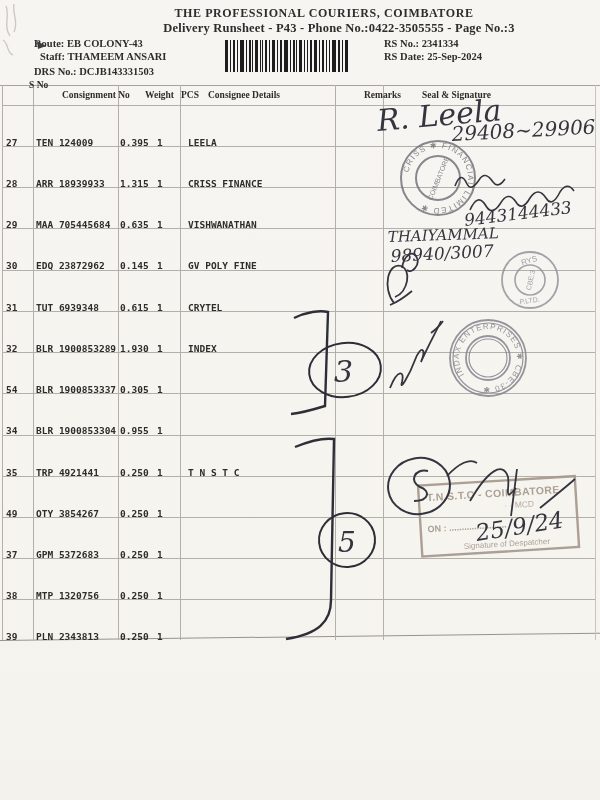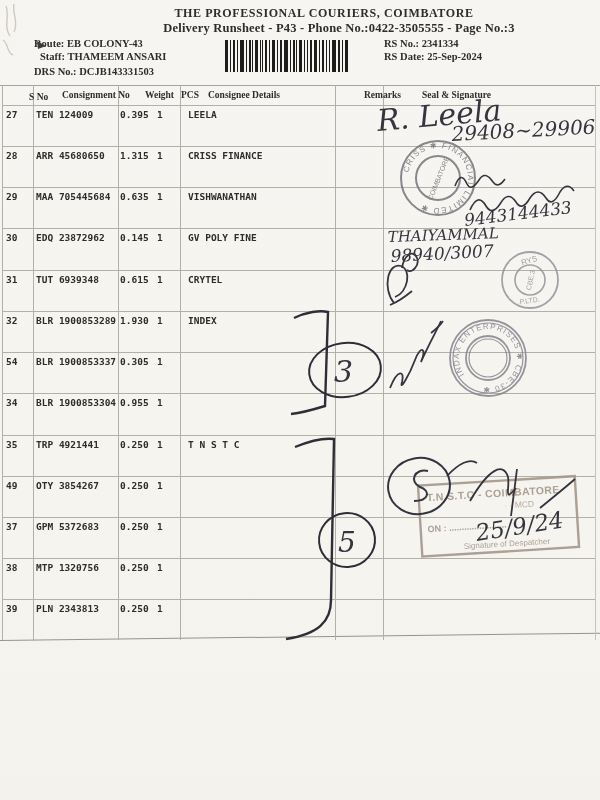--- a/index.html
+++ b/index.html
@@ -5,21 +5,21 @@
   html,body{margin:0;padding:0;background:#e9e7e2;}
   #page{position:relative;width:600px;height:800px;background:linear-gradient(180deg,#f7f5f1 0%,#f6f4ef 70%,#f4f2ec 100%);overflow:hidden;font-family:"DejaVu Sans Mono",monospace;}
   .mono{position:absolute;font-family:Liberation Serif, serif;font-weight:bold;color:#2e2d2b;white-space:pre;padding-left:24px;}
   .title{top:6px;left:0;width:600px;text-align:center;font-size:12px;letter-spacing:.6px;}
   .subtitle{top:21px;left:30px;width:570px;text-align:center;font-size:12.5px;letter-spacing:.2px;}
   .info{font-size:10.5px;}
   .hdr{font-size:9.5px;}
   .hline{position:absolute;height:1px;background:#b3b0aa;}
   .vline{position:absolute;width:1px;background:#b3b0aa;}
   .row .c{position:absolute;top:4px;font-family:"DejaVu Sans Mono",monospace;font-weight:bold;font-size:9.5px;color:#2e2d2b;white-space:pre;}
-  .row{position:absolute;left:0;width:600px;height:41px;}
+  .row{position:absolute;left:0;width:600px;height:41px;margin-top:28px;}
   .c.sno{left:6px}.c.cons{left:36px}.c.wt{left:120px}.c.pcs{left:157px}.c.cd{left:188px}
   svg text{font-family:"DejaVu Serif",serif;}
   .ink{fill:#35353f;}
   .stamp-txt{font-family:"Liberation Sans",sans-serif;}
 </style>
 </head>
 <body>
 
 <div id="page">
 
@@ -50,38 +50,38 @@
   <div class="hline" style="top:640px;left:0;width:600px;background:#96938d;transform:rotate(-0.7deg);transform-origin:left center"></div>
 
   <div class="vline" style="left:2px;top:85px;height:555px"></div>
   <div class="vline" style="left:33px;top:85px;height:555px"></div>
   <div class="vline" style="left:118px;top:85px;height:555px"></div>
   <div class="vline" style="left:180px;top:85px;height:555px"></div>
   <div class="vline" style="left:335px;top:85px;height:555px"></div>
   <div class="vline" style="left:383px;top:85px;height:555px"></div>
   <div class="vline" style="left:595px;top:85px;height:555px;background:#c6c3bd"></div>
 
-  <div class="mono hdr" style="top:92px;left:5px">S No</div>
+  <div class="mono hdr" style="top:80px;left:5px">S No</div>
   <div class="mono hdr" style="top:90px;left:38px">Consignment No</div>
   <div class="mono hdr" style="top:90px;left:121px">Weight</div>
   <div class="mono hdr" style="top:90px;left:157px">PCS</div>
   <div class="mono hdr" style="top:90px;left:184px">Consignee Details</div>
   <div class="mono hdr" style="top:90px;left:340px">Remarks</div>
   <div class="mono hdr" style="top:90px;left:398px">Seal &amp; Signature</div>
 
   <div class="row" style="top:105px">
     <span class="c sno">27</span>
       <span class="c cons">TEN 124009</span>
       <span class="c wt">0.395</span>
       <span class="c pcs">1</span>
       <span class="c cd">LEELA</span>
   </div>
   <div class="row" style="top:146px">
     <span class="c sno">28</span>
-      <span class="c cons">ARR 45680650</span>
+      <span class="c cons">ARR 18939933</span>
       <span class="c wt">1.315</span>
       <span class="c pcs">1</span>
       <span class="c cd">CRISS FINANCE</span>
   </div>
   <div class="row" style="top:187px">
     <span class="c sno">29</span>
       <span class="c cons">MAA 705445684</span>
       <span class="c wt">0.635</span>
       <span class="c pcs">1</span>
       <span class="c cd">VISHWANATHAN</span>

